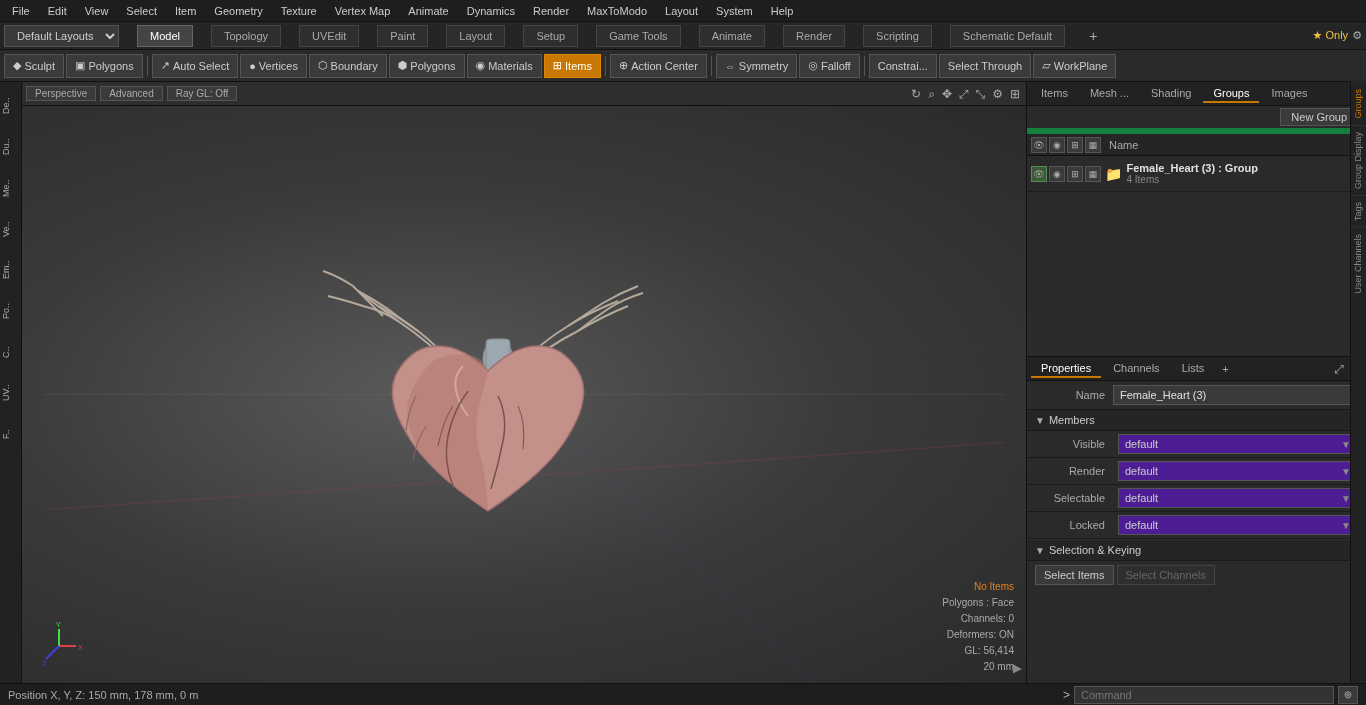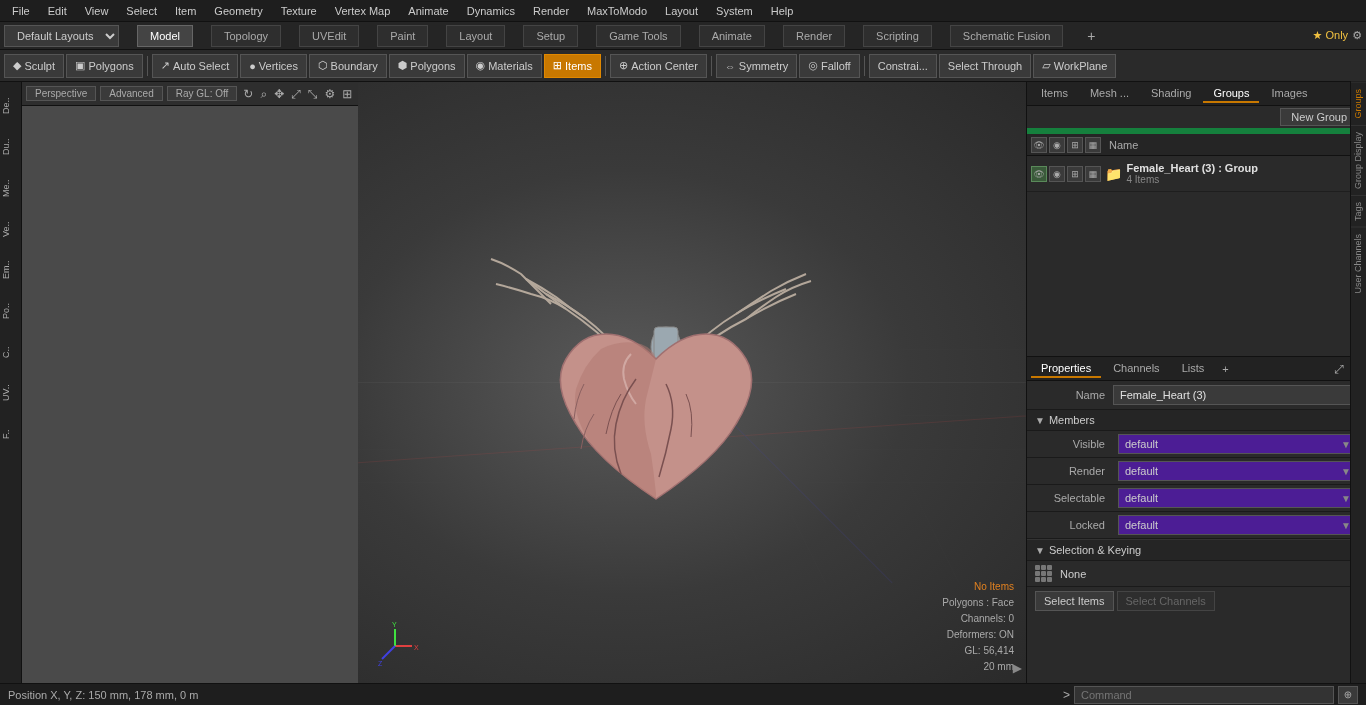--- a/index.html
+++ b/index.html
@@ -129,21 +129,21 @@
       text-orientation: mixed;
       transform: rotate(180deg);
       height: 40px;
       line-height: 1.2;
     }
 
     
     #viewport-area {
       flex: 1;
       display: flex;
-      flex-direction: row;
+      flex-direction: column;
       background: #4a4a4a;
       position: relative;
     }
 
     
     #viewport-header {
       display: flex;
       align-items: center;
       background: #2e2e2e;
       height: 24px;
@@ -588,21 +588,21 @@
   <div class="layout-tab active">Model</div>
   <div class="layout-tab">Topology</div>
   <div class="layout-tab">UVEdit</div>
   <div class="layout-tab">Paint</div>
   <div class="layout-tab">Layout</div>
   <div class="layout-tab">Setup</div>
   <div class="layout-tab">Game Tools</div>
   <div class="layout-tab">Animate</div>
   <div class="layout-tab">Render</div>
   <div class="layout-tab">Scripting</div>
-  <div class="layout-tab">Schematic Fusion</div>
+  <div class="layout-tab">Schematic Default</div>
   <div class="layout-plus">+</div>
   <div style="margin-left:auto; display:flex; align-items:center; gap:4px;">
     <span style="color:#f0c040; font-size:11px;">★ Only</span>
     <span style="color:#aaa; cursor:pointer;">⚙</span>
   </div>
 </div>
 
 <div id="toolbar">
   <div class="toolbar-btn">
     <span>◆</span>
@@ -877,34 +877,20 @@
           <span class="prop-dropdown-arrow">▼</span>
         </div>
       </div>
 
       <div id="sel-keying">
         <div class="section-header">
           <span class="section-arrow">▼</span>
           <span class="section-title">Selection &amp; Keying</span>
         </div>
 
-        <div class="keying-row">
-          <div class="keying-icon">
-            <div class="ki-dot"></div>
-              <div class="ki-dot"></div>
-              <div class="ki-dot"></div>
-            <div class="ki-dot"></div>
-              <div class="ki-dot"></div>
-              <div class="ki-dot"></div>
-            <div class="ki-dot"></div>
-              <div class="ki-dot"></div>
-              <div class="ki-dot"></div>
-          </div>
-          <span class="keying-label">None</span>
-        </div>
 
         <div class="keying-btns">
           <div class="keying-btn">Select Items</div>
           <div class="keying-btn disabled">Select Channels</div>
         </div>
       </div>
     </div>
 
     <div id="right-edge-tabs">
       <div class="edge-tab active">Groups</div>

